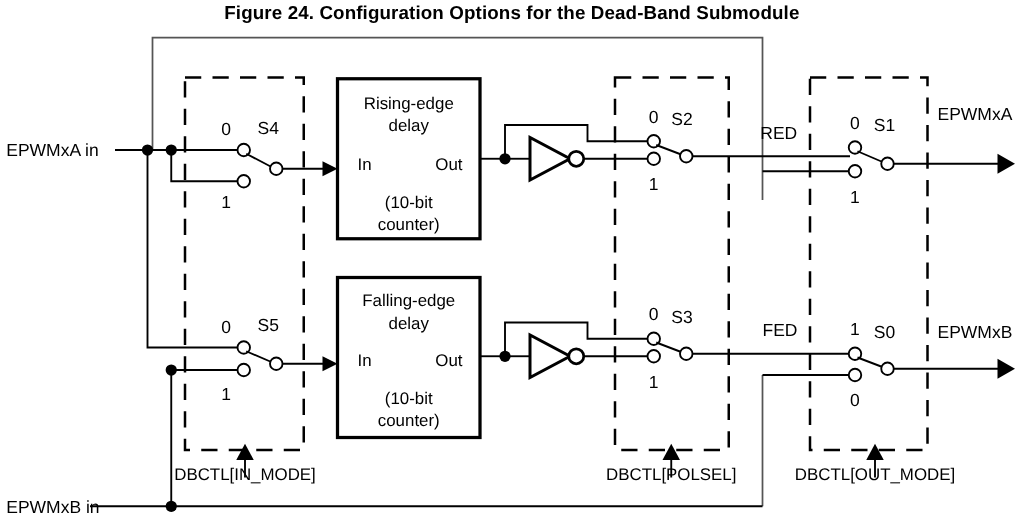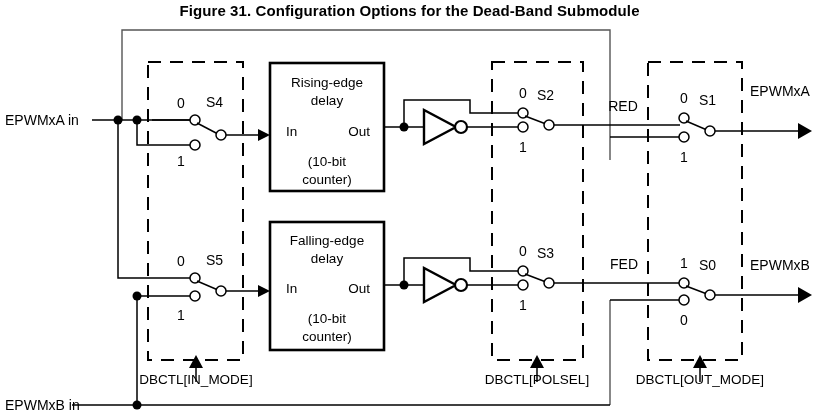--- a/index.html
+++ b/index.html
@@ -19,21 +19,21 @@
   .dot{fill:#000;}
   .inv{fill:#fff;stroke:#000;stroke-width:2.4;stroke-linejoin:miter;}
   .bub{fill:#fff;stroke:#000;stroke-width:2.2;}
   .outer{stroke:#555;stroke-width:1.4;fill:none;}
 </style>
 </head>
 <body>
 
 <div id="root">
 
-  <div id="fig-title">Figure 31. Configuration Options for the Dead-Band Submodule</div>
+  <div id="fig-title">Figure 24. Configuration Options for the Dead-Band Submodule</div>
 
   <svg width="819" height="420" viewBox="0 0 819 420">
 
     <path class="outer" d="M122,120 L122,30 L610,30 L610,160"></path>
 
     <path class="outer" d="M610,405 L610,300"></path>
 
     <rect class="dash" x="148" y="62" width="95" height="298"></rect>
     <rect class="dash" x="492" y="62" width="91" height="298"></rect>
     <rect class="dash" x="648" y="62" width="94" height="298"></rect>

